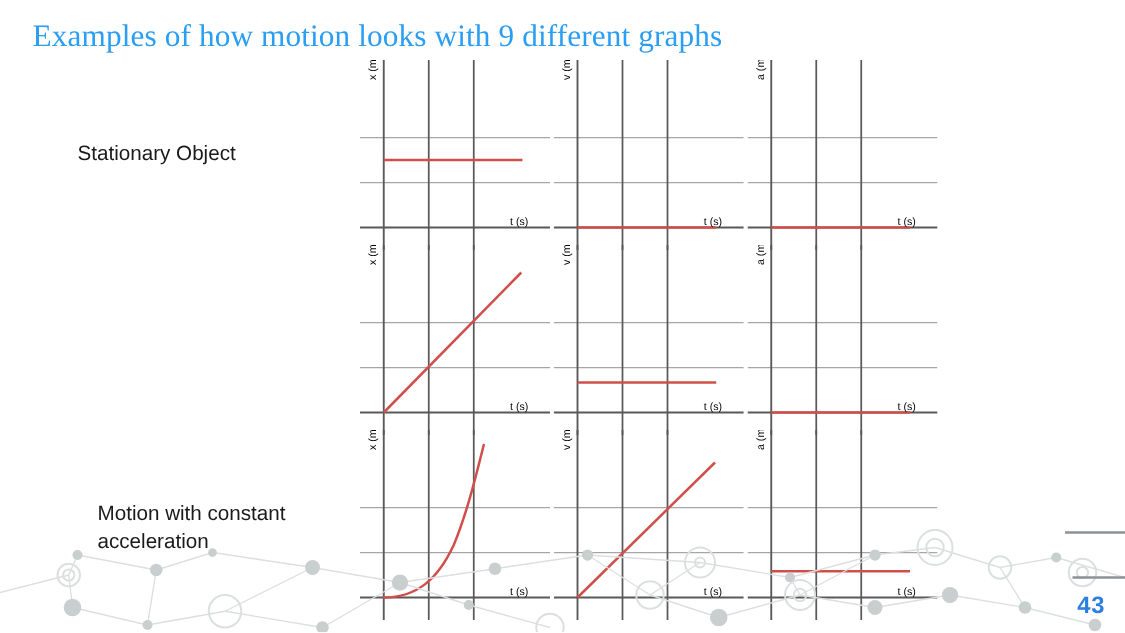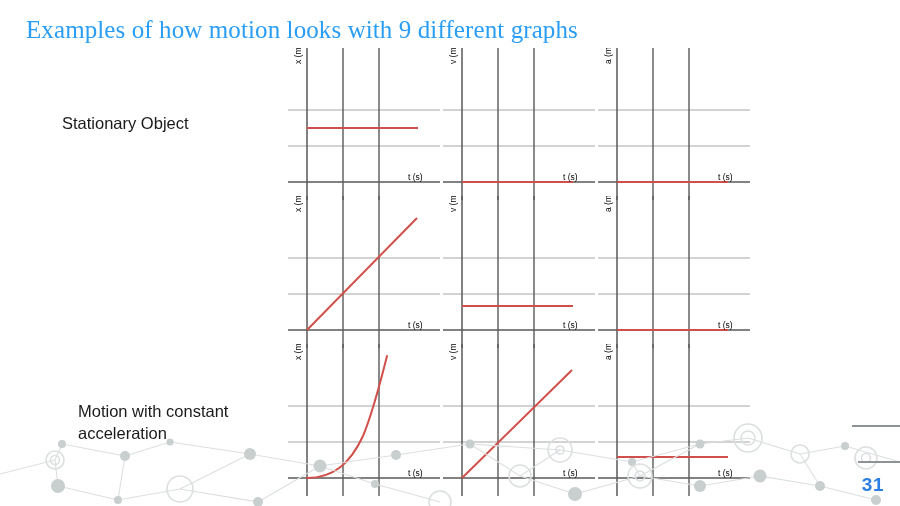--- a/index.html
+++ b/index.html
@@ -328,15 +328,15 @@
       <circle cx="866" cy="44" r="11"></circle>
       <circle cx="866" cy="44" r="4.5"></circle>
       <circle cx="800" cy="40" r="9"></circle>
     </g>
     <g stroke="#8c9296" stroke-width="2">
       <line x1="852" y1="12" x2="900" y2="12"></line>
       <line x1="858" y1="48" x2="900" y2="48"></line>
     </g>
   </svg>
 
-  <div class="page-number">31</div>
+  <div class="page-number">43</div>
 
 </div>
 
 </body></html>

